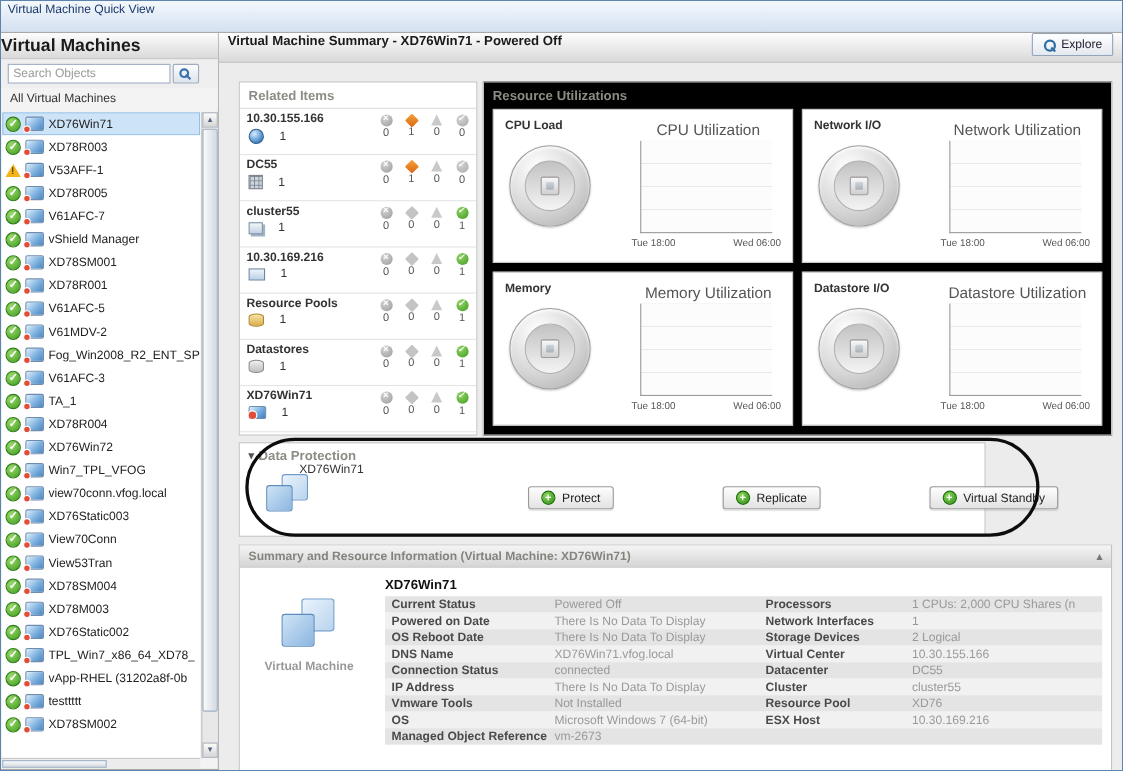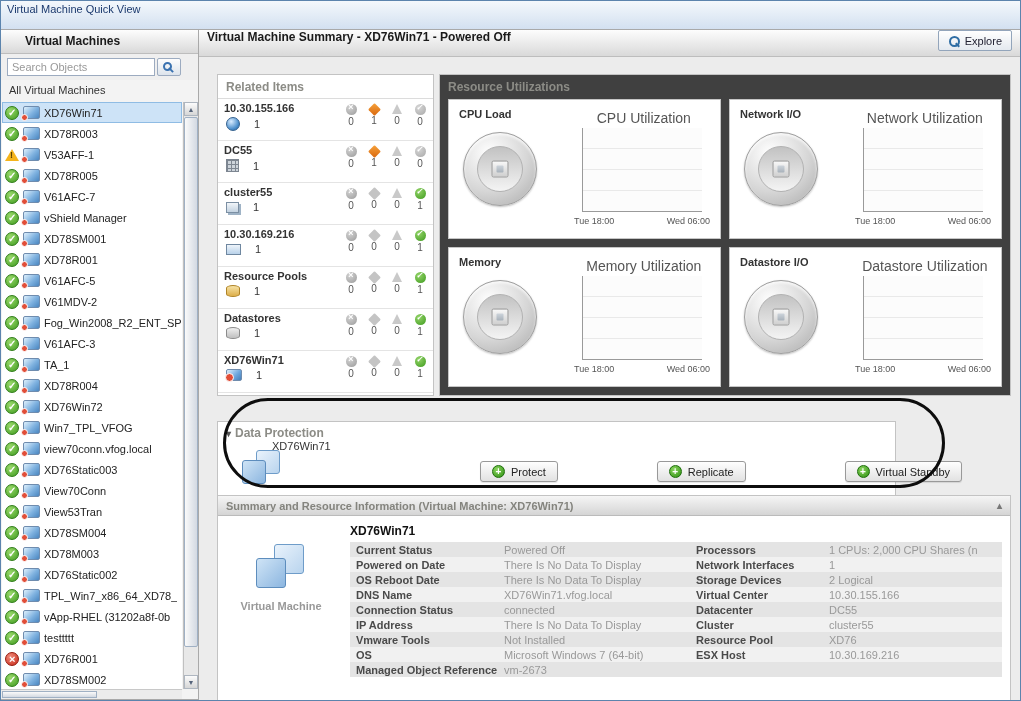--- a/index.html
+++ b/index.html
@@ -4,21 +4,21 @@
 <style>
   *{box-sizing:border-box;margin:0;padding:0}
   html,body{background:#cfd6de}
   .window{position:relative;width:1021px;height:701px;border:1px solid #5c84ad;background:#e9edf2;
     font-family:"Liberation Sans",sans-serif;font-size:11px;overflow:hidden}
   
   .titlebar{height:34px;background:linear-gradient(#f4f8fc,#cddcee);border-bottom:1px solid #9fb6d4;
     color:#1c3a6e;padding:2px 6px}
   
   .sidebar{position:absolute;left:0;top:28px;width:198px;bottom:0;background:#f3f3f3;border:1px solid #a9a9a9;border-left:none}
-  .side-header{height:24px;line-height:23px;padding-left:24px;font-weight:bold;font-size:12px;color:#1a1a1a;
+  .side-header{height:24px;line-height:23px;padding-left:0;font-weight:bold;font-size:16px;color:#1a1a1a;
     background:linear-gradient(#fdfdfd,#d9d9d9);border-bottom:1px solid #bdbdbd}
   .search-row{height:26px;padding:4px 4px 4px 6px;background:#efefef;display:flex;gap:2px;align-items:center}
   .search-input{width:148px;height:18px;border:1px solid #9cabc0;font-family:"Liberation Sans",sans-serif;font-size:11px;padding:0 4px;color:#444;background:#fff}
   .search-input::placeholder{color:#999}
   .search-btn{width:24px;height:18px;border:1px solid #9cabc0;background:linear-gradient(#fdfdfd,#dde4ec);position:relative;cursor:pointer;border-radius:2px}
   .mag{position:absolute;left:5px;top:3px;width:9px;height:9px;border:2px solid #3a72b0;border-radius:50%}
   .mag::after{content:"";position:absolute;width:6px;height:2px;background:#3a72b0;right:-4px;bottom:-2px;transform:rotate(45deg)}
   .all-link{height:20px;line-height:20px;padding-left:8px;color:#333;cursor:pointer;background:#f3f3f3}
   .vm-list{position:absolute;left:1px;right:16px;top:72px;bottom:10px;background:#fff;overflow:hidden}
   .vm-row{height:21px;display:flex;align-items:center;gap:4px;padding-left:3px;white-space:nowrap;overflow:hidden;cursor:pointer}
@@ -77,36 +77,36 @@
   .st{width:11px;height:11px;display:block;position:relative}
   .st-fatal{border-radius:50%;background:radial-gradient(circle at 35% 30%,#d2d2d2,#9a9a9a)}
   .st-fatal::after{content:"×";position:absolute;left:2.5px;top:-2px;color:#fff;font-size:9px;font-weight:bold;line-height:11px}
   .st-critical{width:9px;height:9px;transform:rotate(45deg);background:#c4c4c4;margin-top:1px;border-radius:1px}
   .hl-critical .st-critical{background:linear-gradient(135deg,#f6a23c,#d9670d)}
   .st-warning{width:0;height:0;border-left:5px solid transparent;border-right:5px solid transparent;border-bottom:10px solid #c9c9c9}
   .st-normal{border-radius:50%;background:radial-gradient(circle at 35% 30%,#d6d6d6,#a8a8a8)}
   .st-normal::after{content:"✓";position:absolute;left:1.5px;top:-2px;color:#fff;font-size:8px;font-weight:bold;line-height:11px}
   .hl-normal .st-normal{background:radial-gradient(circle at 35% 30%,#93d468,#3e9a1e)}
   
-  .utils{left:240px;top:17px;width:572px;height:322px;background:#404040}
+  .utils{left:240px;top:17px;width:572px;height:322px;background:#000000}
   .util-grid{position:absolute;left:8px;right:8px;top:24px;bottom:8px;display:grid;grid-template-columns:1fr 1fr;grid-template-rows:1fr 1fr;gap:8px}
   .util-panel{border:1px solid #c6c6c6;background:#fff;position:relative}
   .gauge-label{position:absolute;left:10px;top:8px;font-weight:bold;color:#333}
   .gauge{position:absolute;left:14px;top:32px;width:74px;height:74px;border-radius:50%;border:1px solid #9f9f9f;
     background:radial-gradient(circle at 35% 28%,#ffffff,#d6d6d6 55%,#a9a9a9);box-shadow:inset 0 2px 3px rgba(255,255,255,.8),0 1px 2px rgba(0,0,0,.25)}
   .gauge::before{content:"";position:absolute;inset:13px;border-radius:50%;background:linear-gradient(180deg,#c2c2c2,#f4f4f4);border:1px solid #b2b2b2}
   .gauge .hub{position:absolute;left:50%;top:50%;transform:translate(-50%,-50%);width:17px;height:17px;
     background:linear-gradient(180deg,#f8f8f8,#cfcfcf);border:1px solid #9c9c9c;border-radius:2px}
   .gauge .hub::after{content:"";position:absolute;inset:4px;background:linear-gradient(#cdd4db,#a8b1ba);border-radius:1px}
   .chart-title{position:absolute;left:46%;right:6px;top:10px;text-align:center;font-size:14px;color:#555}
   .chart{position:absolute;right:18px;top:28px;width:120px;height:84px;border-left:1px solid #9a9a9a;border-bottom:1px solid #9a9a9a;
     background:#fcfcfc;background-image:repeating-linear-gradient(to top,transparent 0 20px,#e9e9e9 20px 21px)}
   .ticks{position:absolute;right:10px;top:116px;width:136px;display:flex;justify-content:space-between;font-size:9px;color:#555}
   
-  .dataprot{left:18px;top:364px;width:679px;height:86px}
+  .dataprot{left:18px;top:345px;width:679px;height:86px}
   .dp-title{display:flex;align-items:center;gap:4px;padding:4px 8px;font-weight:bold;font-size:12px;color:#8c8c86;cursor:pointer}
   .collapse-tri{color:#555;font-size:10px} .collapse-tri::before{content:"▾"}
   .stack-icon{position:absolute;width:38px;height:34px}
   .stack-icon .sq1{position:absolute;right:0;top:0;width:24px;height:24px;background:linear-gradient(135deg,#eaf3fc,#b9d4ee);border:1px solid #6e9cc9;border-radius:3px}
   .stack-icon .sq2{position:absolute;left:0;bottom:0;width:24px;height:24px;background:linear-gradient(135deg,#cfe4f6,#8cb6e0);border:1px solid #5d8dbd;border-radius:3px}
   .dp-icon{left:24px;top:28px}
   .dp-vm-name{position:absolute;left:54px;top:18px;color:#333}
   .dp-buttons{position:absolute;left:262px;top:39px;width:482px;display:flex;justify-content:space-between}
   .dp-btn{display:inline-flex;align-items:center;gap:6px;height:21px;padding:0 11px;background:linear-gradient(#fefefe,#e2e2e2);
     border:1px solid #999;border-radius:3px;font-family:"Liberation Sans",sans-serif;font-size:11px;color:#222;cursor:pointer;box-shadow:0 1px 1px rgba(0,0,0,.1)}
@@ -354,28 +354,20 @@
           <span class="vm-name">vApp-RHEL (31202a8f-0b</span>
         </div>
         <div class="vm-row ok">
           <span class="st-ic"></span>
           <span class="vm-ic">
             <i class="scr"></i>
             <i class="dot"></i>
           </span>
           <span class="vm-name">testtttt</span>
         </div>
-        <div class="vm-row error">
-          <span class="st-ic"></span>
-          <span class="vm-ic">
-            <i class="scr"></i>
-            <i class="dot"></i>
-          </span>
-          <span class="vm-name">XD76R001</span>
-        </div>
         <div class="vm-row ok">
           <span class="st-ic"></span>
           <span class="vm-ic">
             <i class="scr"></i>
             <i class="dot"></i>
           </span>
           <span class="vm-name">XD78SM002</span>
         </div>
     </div>
 

